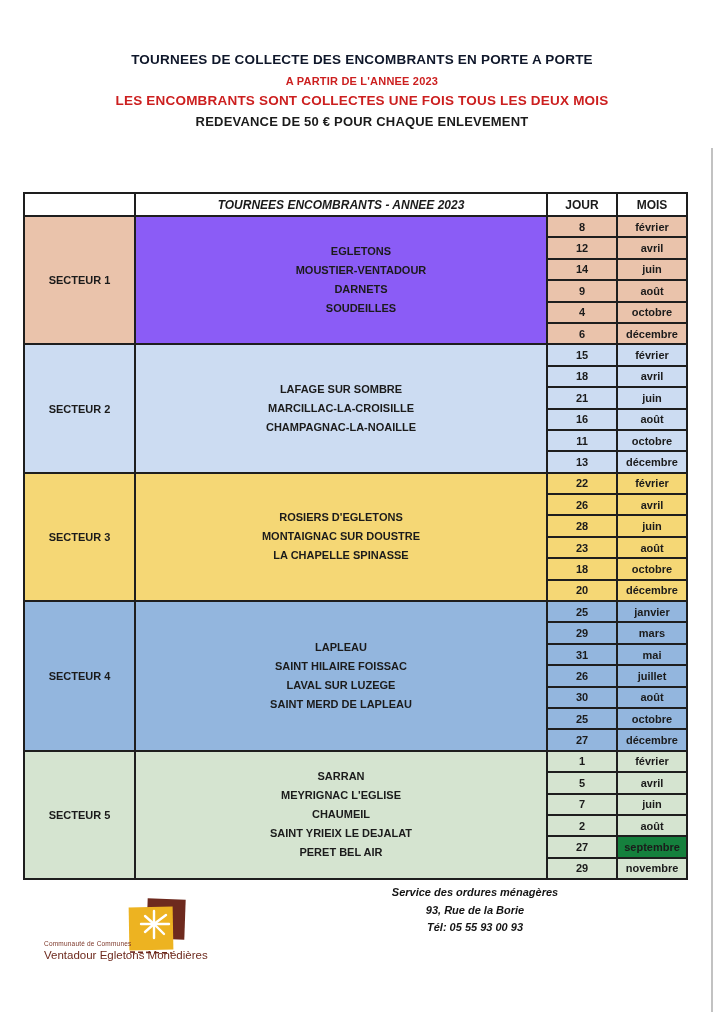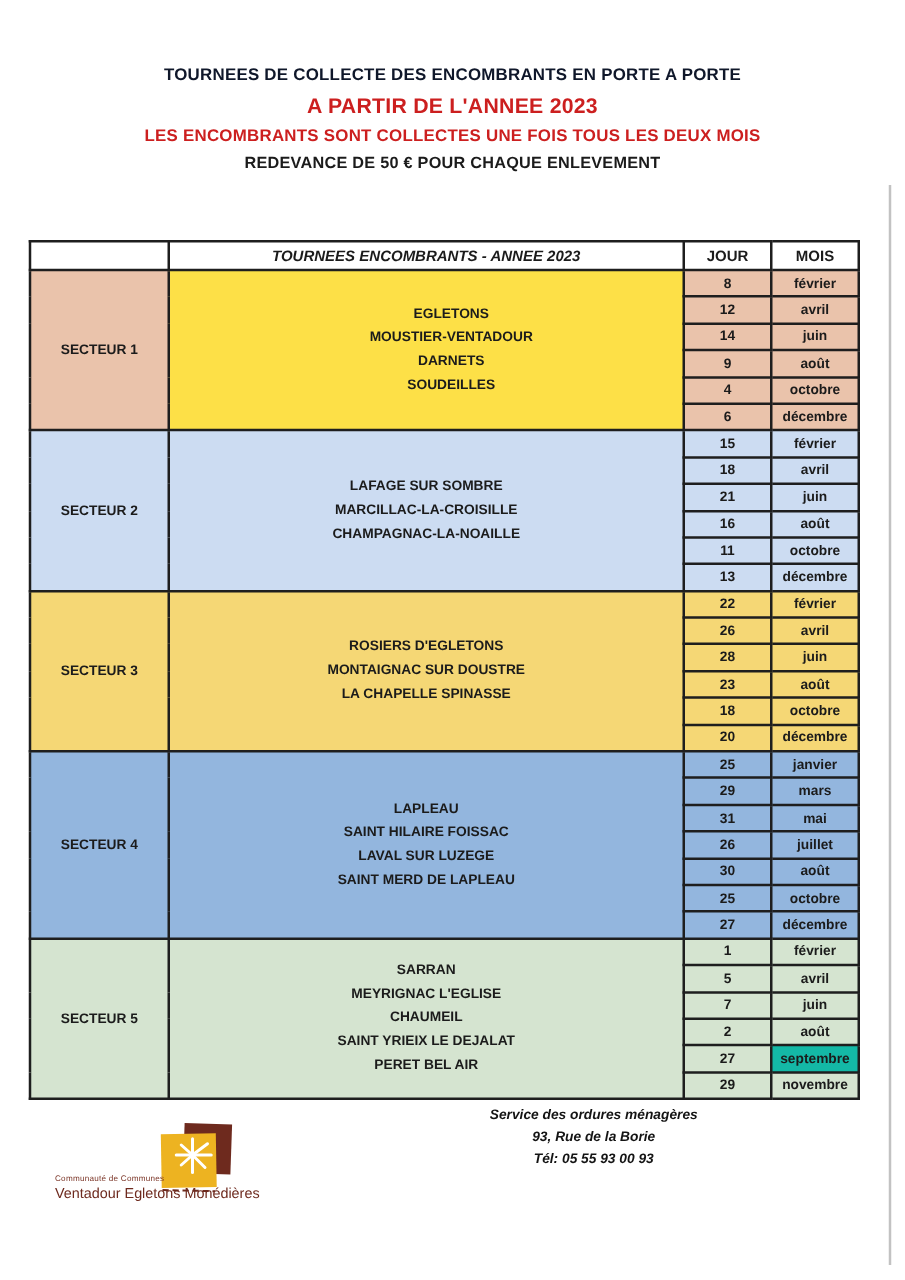--- a/index.html
+++ b/index.html
@@ -8,21 +8,21 @@
     background:#ffffff; overflow:hidden;
     font-family:"Liberation Sans", sans-serif;
     color:#1b1b1b;
   }
   .scan-edge { position:absolute; left:711px; top:148px; width:2px; height:864px; background:#c2c2c2; }
 
   
   .doc-header { position:absolute; left:0; top:52px; width:724px; text-align:center; }
   .doc-header div { letter-spacing:.2px; }
   .h-line1 { font-size:13.5px; font-weight:700; color:#0f172a; margin-bottom:8px; }
-  .h-line2 { font-size:17px; font-weight:700; color:#cc1f1f; margin-bottom:6px; }
+  .h-line2 { font-size:11px; font-weight:700; color:#cc1f1f; margin-bottom:6px; }
   .h-line3 { font-size:13.5px; font-weight:600; color:#cc1f1f; margin-bottom:6px; }
   .h-line4 { font-size:13px;   font-weight:600; color:#1b1b1b; }
 
   
   .sched-wrap { position:absolute; left:23px; top:192px; }
   table.sched { border-collapse:collapse; table-layout:fixed; width:663px; }
   table.sched col.c-sect { width:111px; }
   table.sched col.c-city { width:412px; }
   table.sched col.c-jour { width:70px; }
   table.sched col.c-mois { width:70px; }
@@ -72,21 +72,21 @@
       <tr>
         <th class="blank"></th>
         <th class="t-title">TOURNEES ENCOMBRANTS - ANNEE 2023</th>
         <th class="t-col">JOUR</th>
         <th class="t-col">MOIS</th>
       </tr>
     </thead>
     <tbody id="sched-body">
         <tr>
           <td class="secteur" rowspan="6" style="background: rgb(234, 195, 171);">SECTEUR 1</td>
-          <td class="cities" rowspan="6" style="background: #fde047; padding-left: 40px;">
+          <td class="cities" rowspan="6" style="background: #8b5cf6; padding-left: 40px;">
             <div class="city-line">EGLETONS</div>
             <div class="city-line">MOUSTIER-VENTADOUR</div>
             <div class="city-line">DARNETS</div>
             <div class="city-line">SOUDEILLES</div>
           </td>
           <td class="jour" style="background: rgb(234, 195, 171);">8</td>
           <td class="mois" style="background: rgb(234, 195, 171);">février</td>
         </tr>
         <tr>
           <td class="jour" style="background: rgb(234, 195, 171);">12</td>
@@ -222,21 +222,21 @@
         <tr>
           <td class="jour" style="background: rgb(213, 228, 208);">7</td>
           <td class="mois" style="background: rgb(213, 228, 208);">juin</td>
         </tr>
         <tr>
           <td class="jour" style="background: rgb(213, 228, 208);">2</td>
           <td class="mois" style="background: rgb(213, 228, 208);">août</td>
         </tr>
         <tr>
           <td class="jour" style="background: rgb(213, 228, 208);">27</td>
-          <td class="mois" style="background: #14b8a6;">septembre</td>
+          <td class="mois" style="background: #15803d;">septembre</td>
         </tr>
         <tr>
           <td class="jour" style="background: rgb(213, 228, 208);">29</td>
           <td class="mois" style="background: rgb(213, 228, 208);">novembre</td>
         </tr>
       </tbody>
   </table>
 </div>
 
 <div class="footer">

